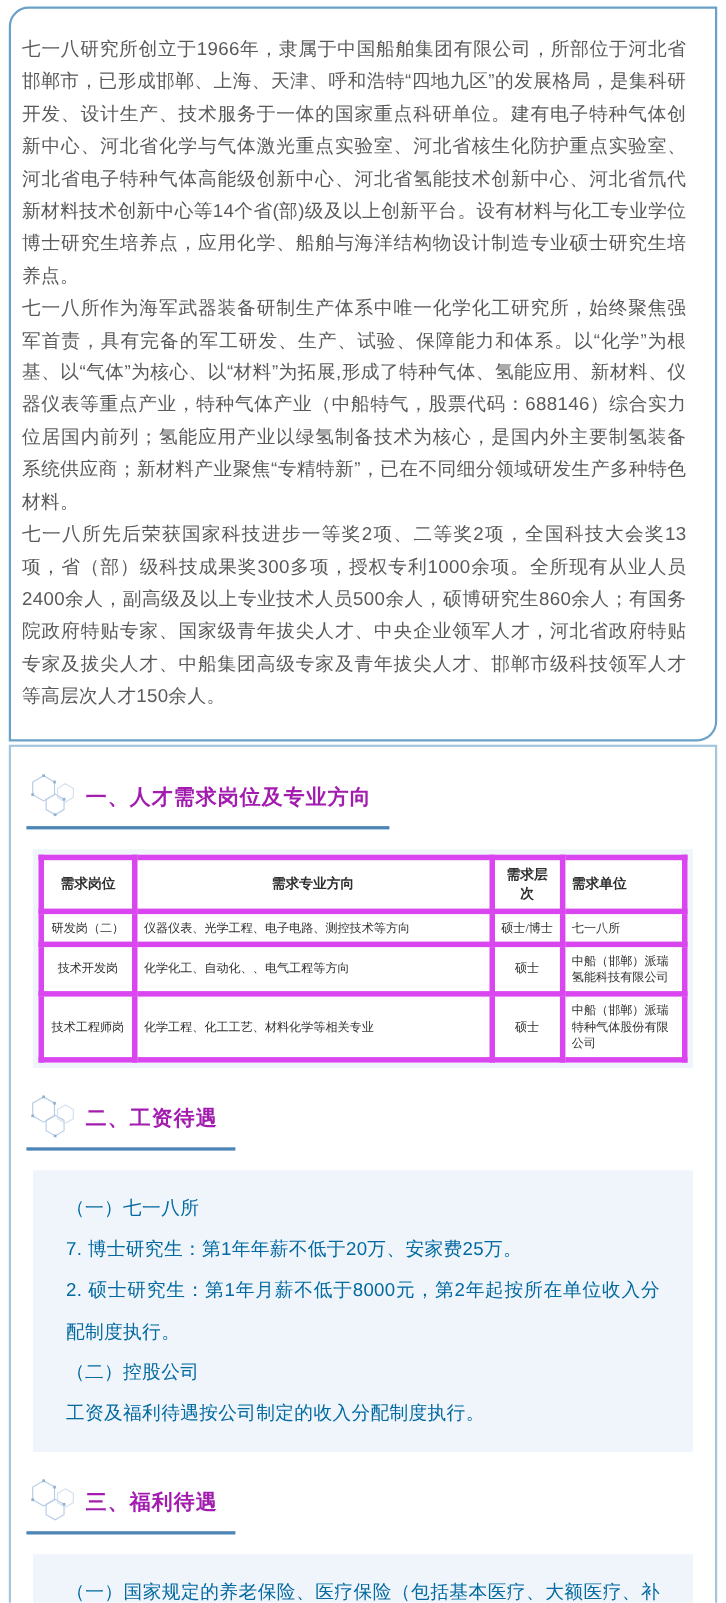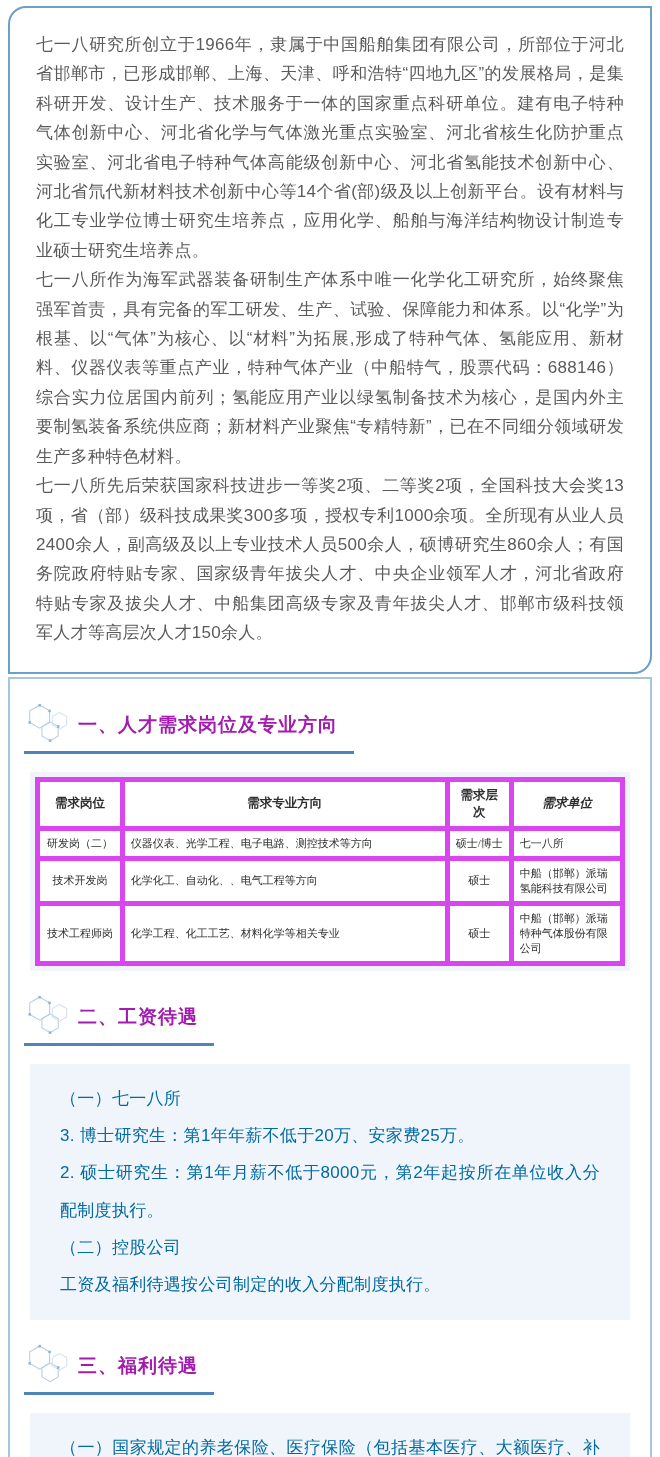--- a/index.html
+++ b/index.html
@@ -9,21 +9,21 @@
     font-family:"Liberation Sans","DejaVu Sans",sans-serif;
     -webkit-font-smoothing:antialiased;
   }
 
   
   .intro-card {
     margin:6px 8px 0 8px;
     border:2px solid #6ba1c9;
     border-radius:18px 0 18px 0;
     background:#ffffff;
-    padding:22px 26px 24px 26px;
+    padding:22px 26px 24px 10px;
   }
   .intro-card p {
     font-size:17px; line-height:1.73; color:#5a5a5a;
     text-align:justify; letter-spacing:0.3px;
   }
 
   
   .detail-card {
     margin:3px 8px 0 8px;
     border:2px solid #a6c6de;
@@ -59,21 +59,21 @@
   
   table.recruit {
     width:100%; border-collapse:collapse; background:#ffffff;
     table-layout:fixed;
   }
   table.recruit th, table.recruit td {
     border:5px solid #d946ef; color:#2f2f2f;
     padding:5px 6px; vertical-align:middle;
   }
   table.recruit th { font-size:12.5px; font-weight:bold; text-align:center; }
-  table.recruit th.c4 { text-align:center;font-style:italic; }
+  table.recruit th.c4 { text-align:left; }
   table.recruit td { font-size:11px; }
   .c1 { width:14.5%; text-align:center; }
   .c2 { width:55.5%; text-align:left; }
   .c3 { width:11%;  text-align:center;font-family:Liberation Serif, serif; }
   .c4 { width:19%;  text-align:left; }
 </style>
 </head>
 <body>
 
 <div class="intro-card">
@@ -148,21 +148,21 @@
           <rect x="13.8" y="0.8" width="2.4" height="2.4"></rect>
           <rect x="23.3" y="6.3" width="2.4" height="2.4"></rect>
           <rect x="4.3" y="17.3" width="2.4" height="2.4"></rect>
           <rect x="23.8" y="34.8" width="2.4" height="2.4"></rect>
         </g>
       </svg>
       <span class="sec-title">二、工资待遇</span>
     </div>
     <div class="panel">
       <p class="body-line">（一）七一八所</p>
-      <p class="body-line">3. 博士研究生：第1年年薪不低于20万、安家费25万。</p>
+      <p class="body-line">7. 博士研究生：第1年年薪不低于20万、安家费25万。</p>
       <p class="body-line">2. 硕士研究生：第1年月薪不低于8000元，第2年起按所在单位收入分配制度执行。</p>
       <p class="body-line">（二）控股公司</p>
       <p class="body-line">工资及福利待遇按公司制定的收入分配制度执行。</p>
     </div>
   </div>
 
   <div>
     <div class="sec-header">
       <svg class="hex-icon" viewBox="0 0 46 42" aria-hidden="true">
         <g fill="none" stroke="#b7cde3" stroke-width="1">

